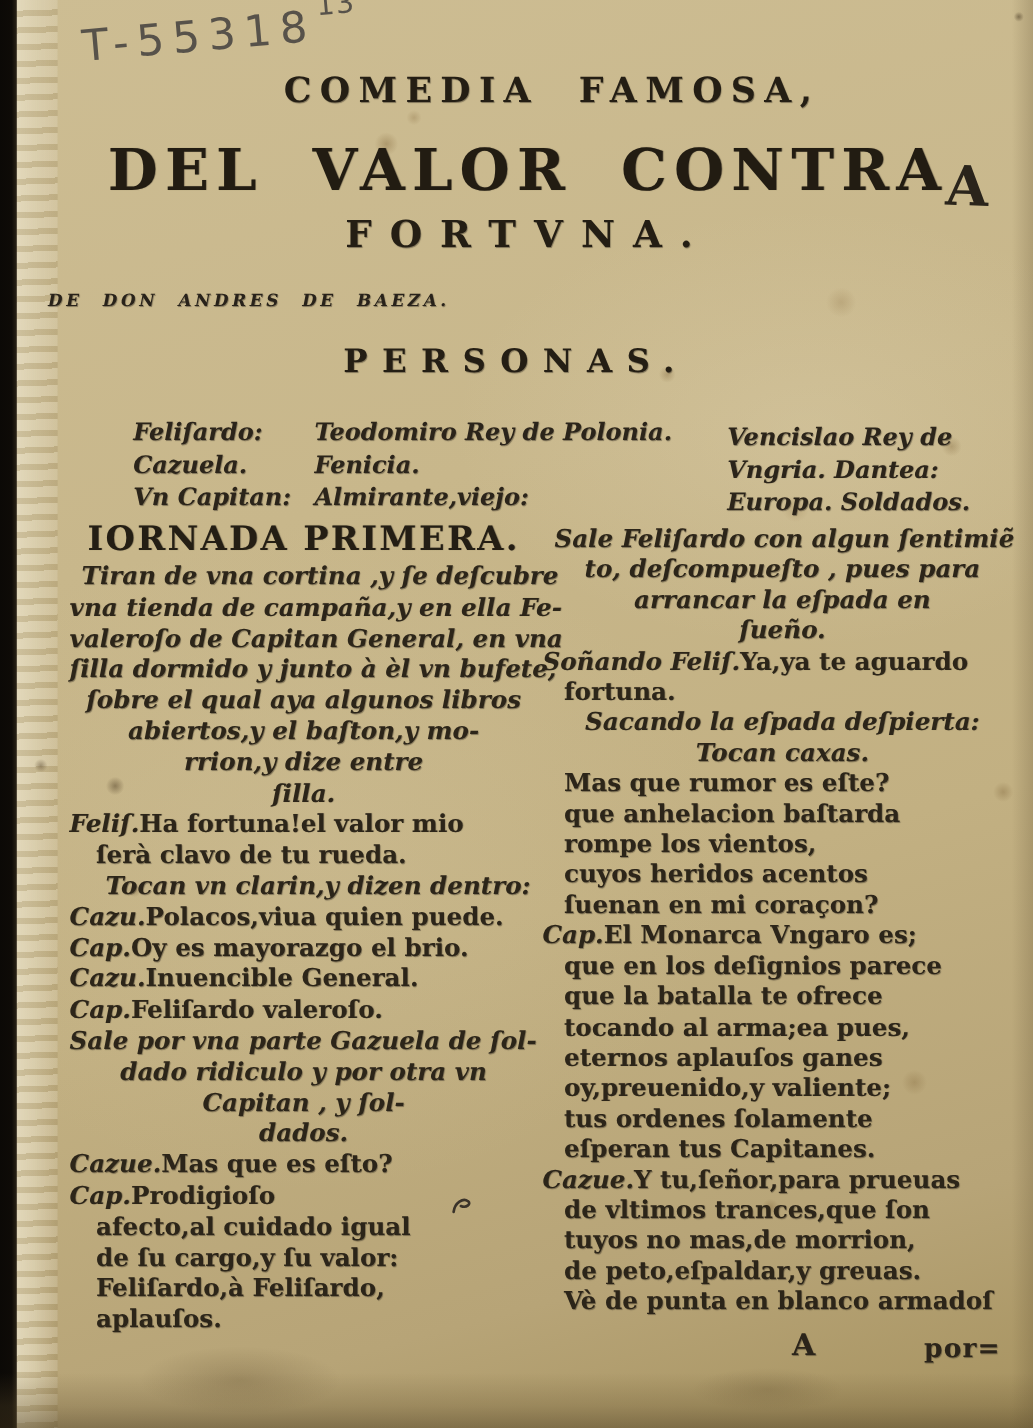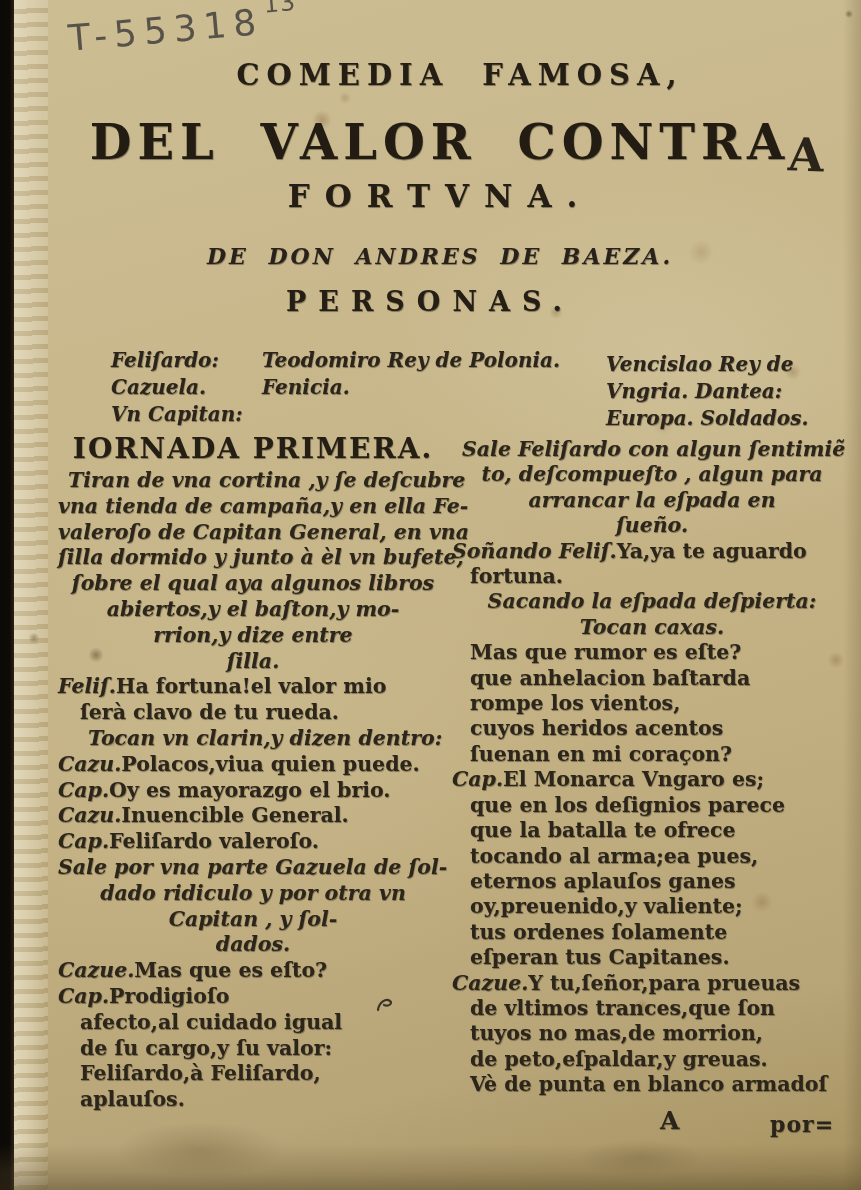--- a/index.html
+++ b/index.html
@@ -42,21 +42,21 @@
   .shelfmark{position:absolute;left:68px;top:6px;transform:rotate(-5deg);
     font-family:"DejaVu Sans","Liberation Sans",sans-serif;
     font-size:36px;font-weight:400;letter-spacing:7px;color:#57524a;}
   .shelfmark sup{font-size:24px;letter-spacing:1px;position:relative;top:-8px;left:2px;}
   .margin-a{position:absolute;left:788px;top:128px;font-size:46px;font-weight:700;color:#2a241b;transform:rotate(2deg);} 
   .t1,.t2,.t3,.author,.ph,.jornada,.line,.pcol,.sig,.catch{text-shadow:0.6px 0.6px 0.7px rgba(43,36,26,.45);}
   
   .t1{position:absolute;left:80px;width:760px;top:58px;text-align:center;font-size:29px;font-weight:700;letter-spacing:7px;word-spacing:16px;color:#241e14;}
   .t2{position:absolute;left:40px;width:800px;top:114px;text-align:center;font-size:48px;font-weight:700;letter-spacing:6px;word-spacing:18px;color:#221c12;}
   .t3{position:absolute;left:40px;width:800px;top:178px;text-align:center;font-size:31px;font-weight:700;letter-spacing:15px;word-spacing:6px;color:#241e14;}
-  .author{position:absolute;left:40px;width:800px;top:243px;text-align:center;font-size:22px;font-style:italic;font-weight:700;letter-spacing:3px;word-spacing:9px;color:#28221a;}
+  .author{position:absolute;left:40px;width:800px;top:243px;font-size:14px;font-style:italic;font-weight:700;letter-spacing:3px;word-spacing:9px;color:#28221a;}
   .ph{position:absolute;left:30px;width:800px;top:286px;text-align:center;font-size:27px;font-weight:700;letter-spacing:12px;color:#241e14;}
   
   .pcol{position:absolute;top:347px;font-size:20px;font-style:italic;font-weight:700;line-height:27px;color:#2b241a;}
   .pcol1{left:111px;}
   .pcol2{left:262px;}
   .pcol3{left:606px;top:351px;}
   
   .col{position:absolute;font-size:20.5px;font-weight:700;color:#2c2519;}
   .col-left{left:58px;top:432px;width:390px;}
   .col-right{left:452px;top:437px;width:400px;}
@@ -97,20 +97,21 @@
   <div class="ph">PERSONAS.</div>
 
   <div class="pcol pcol1" id="pcol1">
       <div>Feliſardo:</div>
       <div>Cazuela.</div>
       <div>Vn Capitan:</div>
     </div>
   <div class="pcol pcol2" id="pcol2">
       <div>Teodomiro Rey de Polonia.</div>
       <div>Fenicia.</div>
+      <div>Almirante,viejo:</div>
     </div>
   <div class="pcol pcol3" id="pcol3">
       <div>Vencislao Rey de</div>
       <div>Vngria. Dantea:</div>
       <div>Europa. Soldados.</div>
     </div>
 
   <div class="col col-left">
     <div class="jornada">IORNADA PRIMERA.</div>
     <div id="leftLines">
@@ -138,21 +139,21 @@
         <div class="line ind">afecto,al cuidado igual</div>
         <div class="line ind">de ſu cargo,y ſu valor:</div>
         <div class="line ind">Feliſardo,à Feliſardo,</div>
         <div class="line ind">aplauſos.</div>
       </div>
   </div>
 
   <div class="col col-right">
     <div id="rightLines">
         <div class="line it sd1">Sale Feliſardo con algun ſentimiẽ</div>
-        <div class="line it ctr">to, deſcompueſto , algun para</div>
+        <div class="line it ctr">to, deſcompueſto , pues para</div>
         <div class="line it ctr">arrancar la eſpada en</div>
         <div class="line it ctr">ſueño.</div>
         <div class="line"><span class="sp">Soñando Feliſ.</span>Ya,ya te aguardo</div>
         <div class="line ind">fortuna.</div>
         <div class="line it ctr">Sacando la eſpada deſpierta:</div>
         <div class="line it ctr">Tocan caxas.</div>
         <div class="line ind">Mas que rumor es eſte?</div>
         <div class="line ind">que anhelacion baſtarda</div>
         <div class="line ind">rompe los vientos,</div>
         <div class="line ind">cuyos heridos acentos</div>

